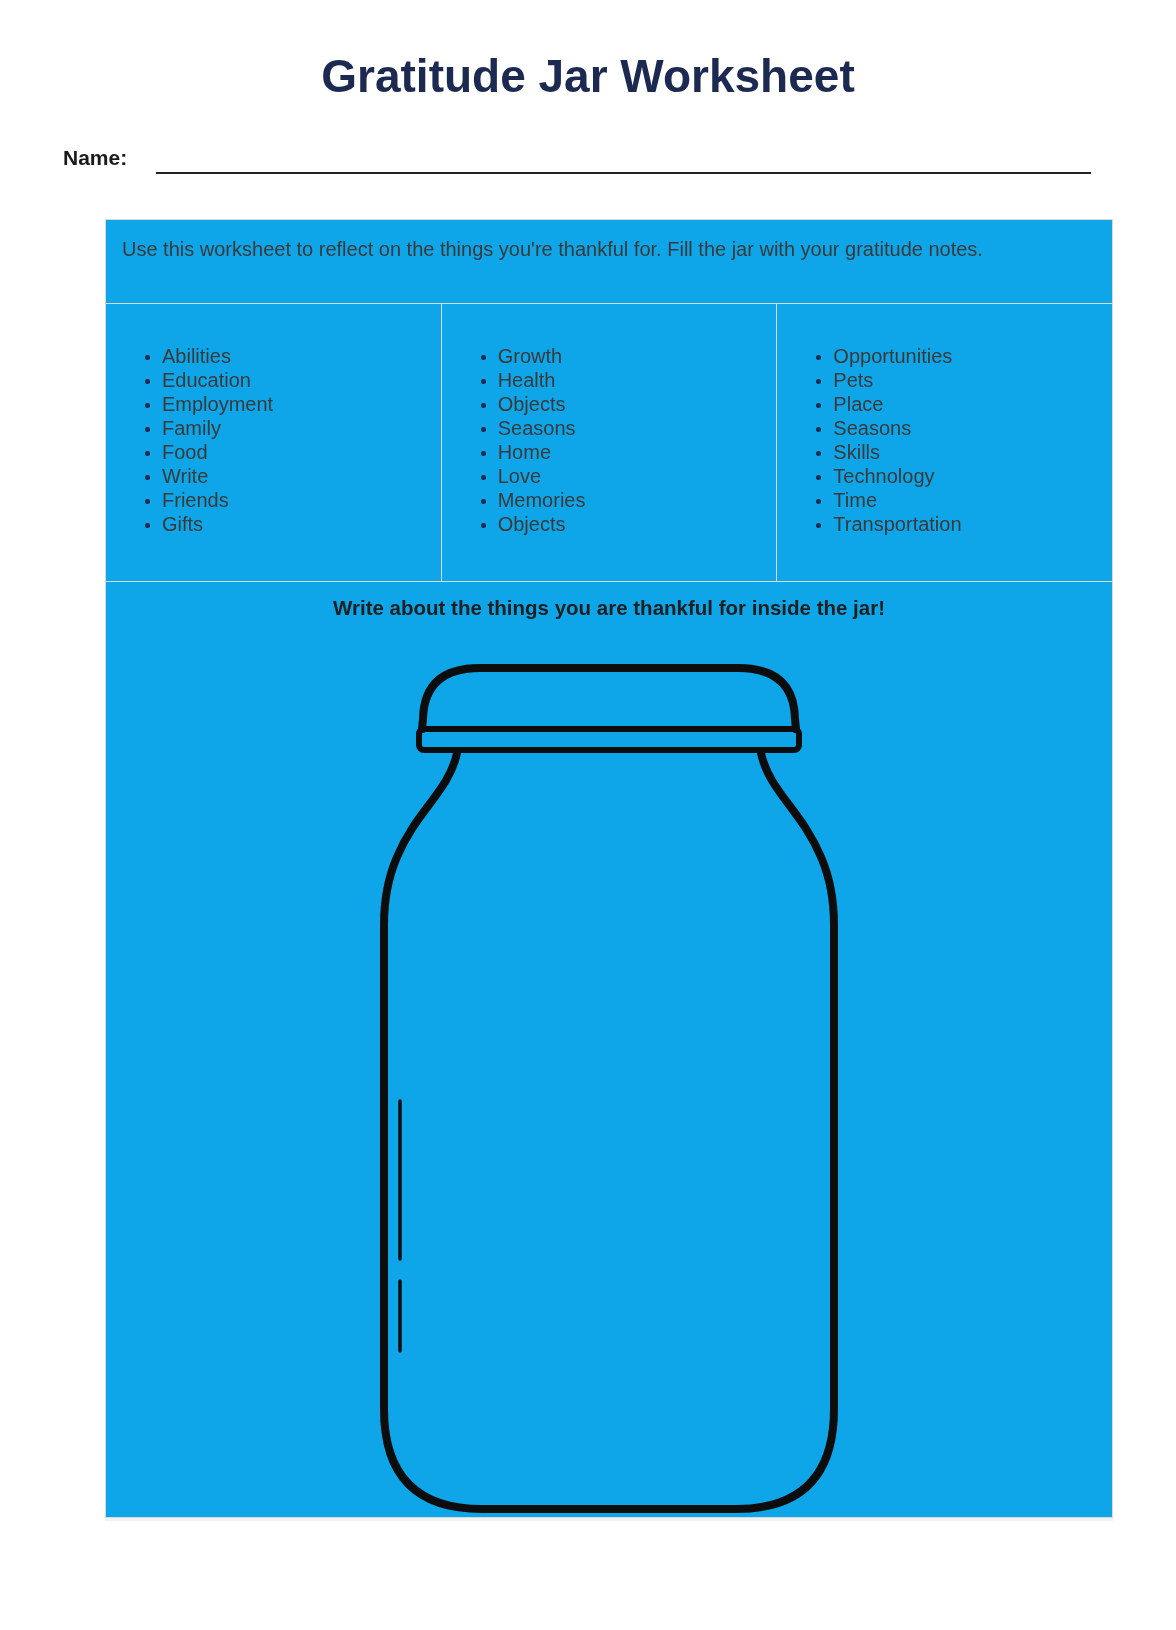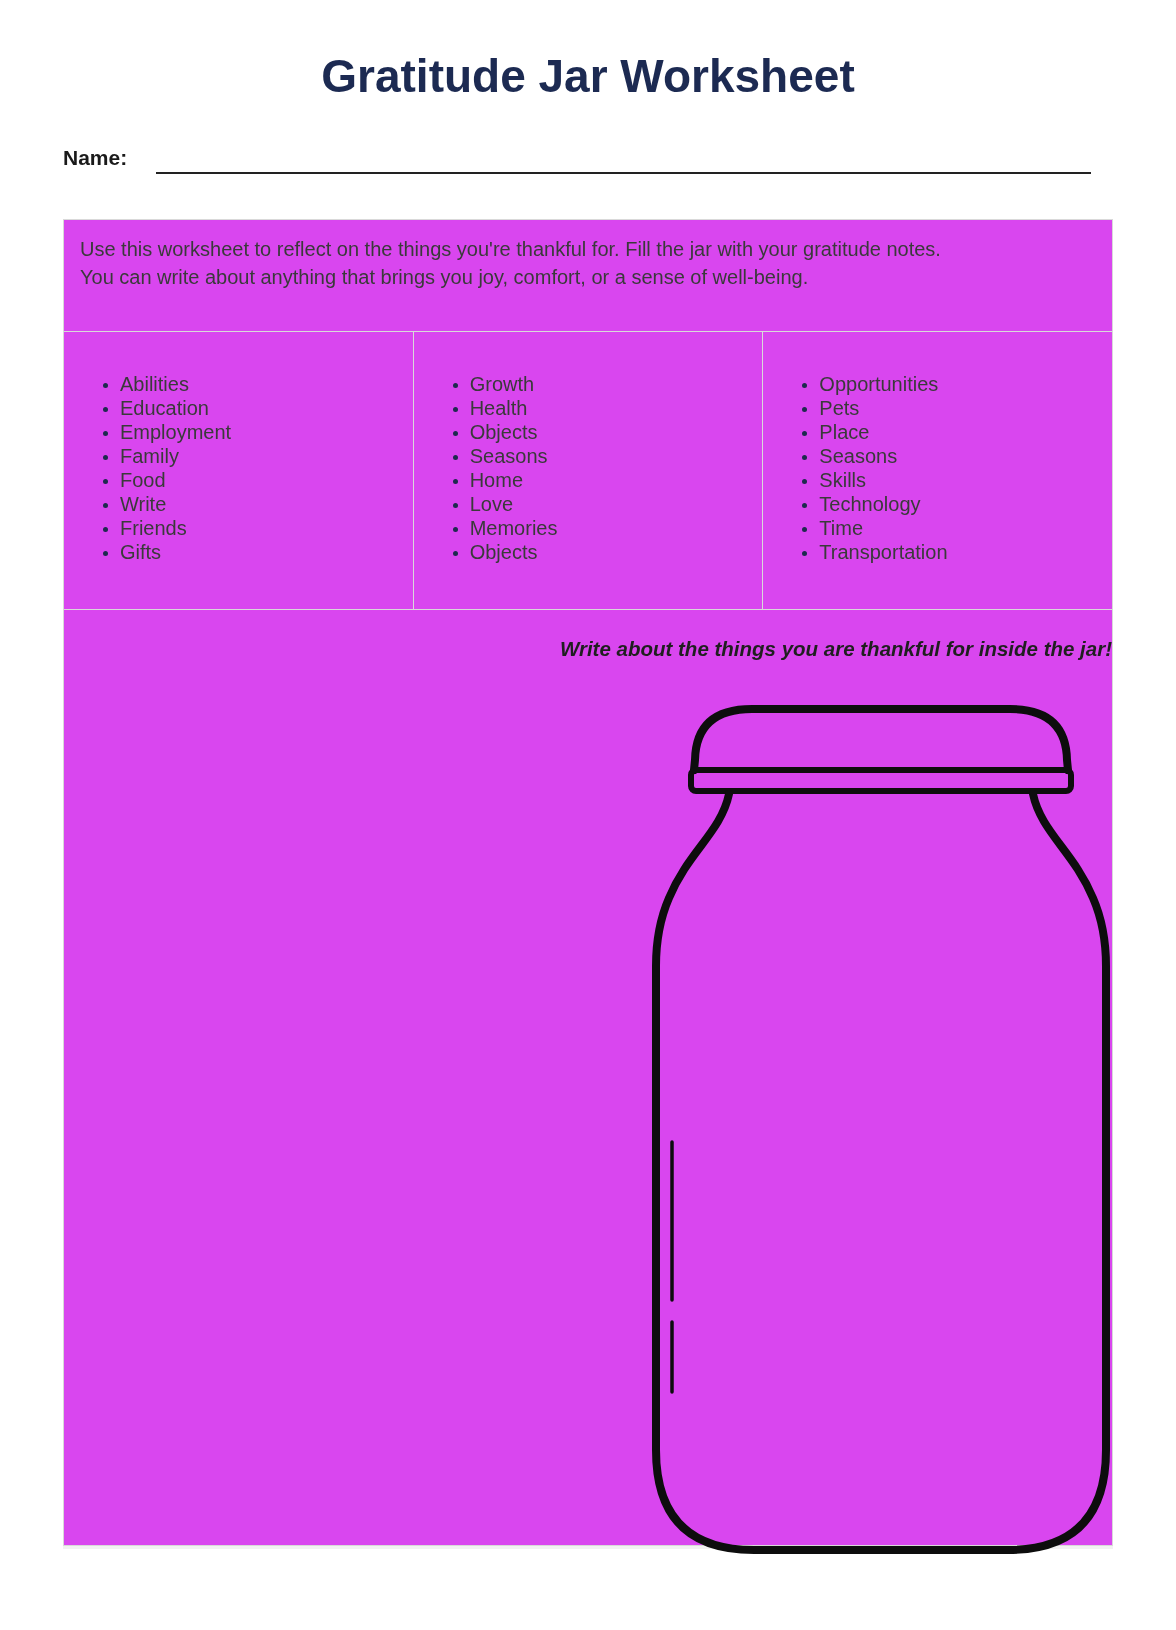--- a/index.html
+++ b/index.html
@@ -49,21 +49,22 @@
     flex:1;
     height:24px;
     margin:0 22px 0 10px;
     border-bottom:2px solid var(--line-color);
     transform:translateY(4px);
   }
   .sheet{
     margin-top:49px;
     border:1px solid var(--border-color);
     box-shadow:0 3px 0 rgba(0,0,0,0.05);
-    background:#d946ef;
+    background:#0ea5e9;
+    margin-left:42px;
   }
   .intro{
     padding:15px 16px 12px 16px;
     border-bottom:1px solid var(--border-color);
     font-size:20px;
   }
   .intro-line{
     line-height:28px;
     color:var(--text-color);
   }
@@ -89,23 +90,22 @@
     line-height:24px;
     color:var(--text-color);
   }
   .col li::marker{
     color:var(--bullet-color);
     font-size:17px;
   }
   .jar-cell{
     border-top:1px solid var(--border-color);
     height:936px;
-    text-align:right;
-    padding-top:25px;
-    font-style:italic;
+    text-align:center;
+    padding-top:12px;
   }
   .jar-heading{
     font-size:20.5px;
     line-height:28px;
     font-weight:700;
     color:#1f1f1f;
   }
   .jar-canvas{
     margin-top:41px;
     display:inline-block;
@@ -124,21 +124,20 @@
 
   <div class="name-row">
     <span class="name-label">Name:</span>
     <span class="name-line"></span>
   </div>
 
   <div class="sheet">
 
     <div class="intro">
       <div class="intro-line">Use this worksheet to reflect on the things you're thankful for. Fill the jar with your gratitude notes.</div>
-      <div class="intro-line">You can write about anything that brings you joy, comfort, or a sense of well-being.</div>
       <div class="intro-gap"></div>
     </div>
 
     <div class="columns">
       <div class="col">
         <ul>
             <li>Abilities</li>
             <li>Education</li>
             <li>Employment</li>
             <li>Family</li>

